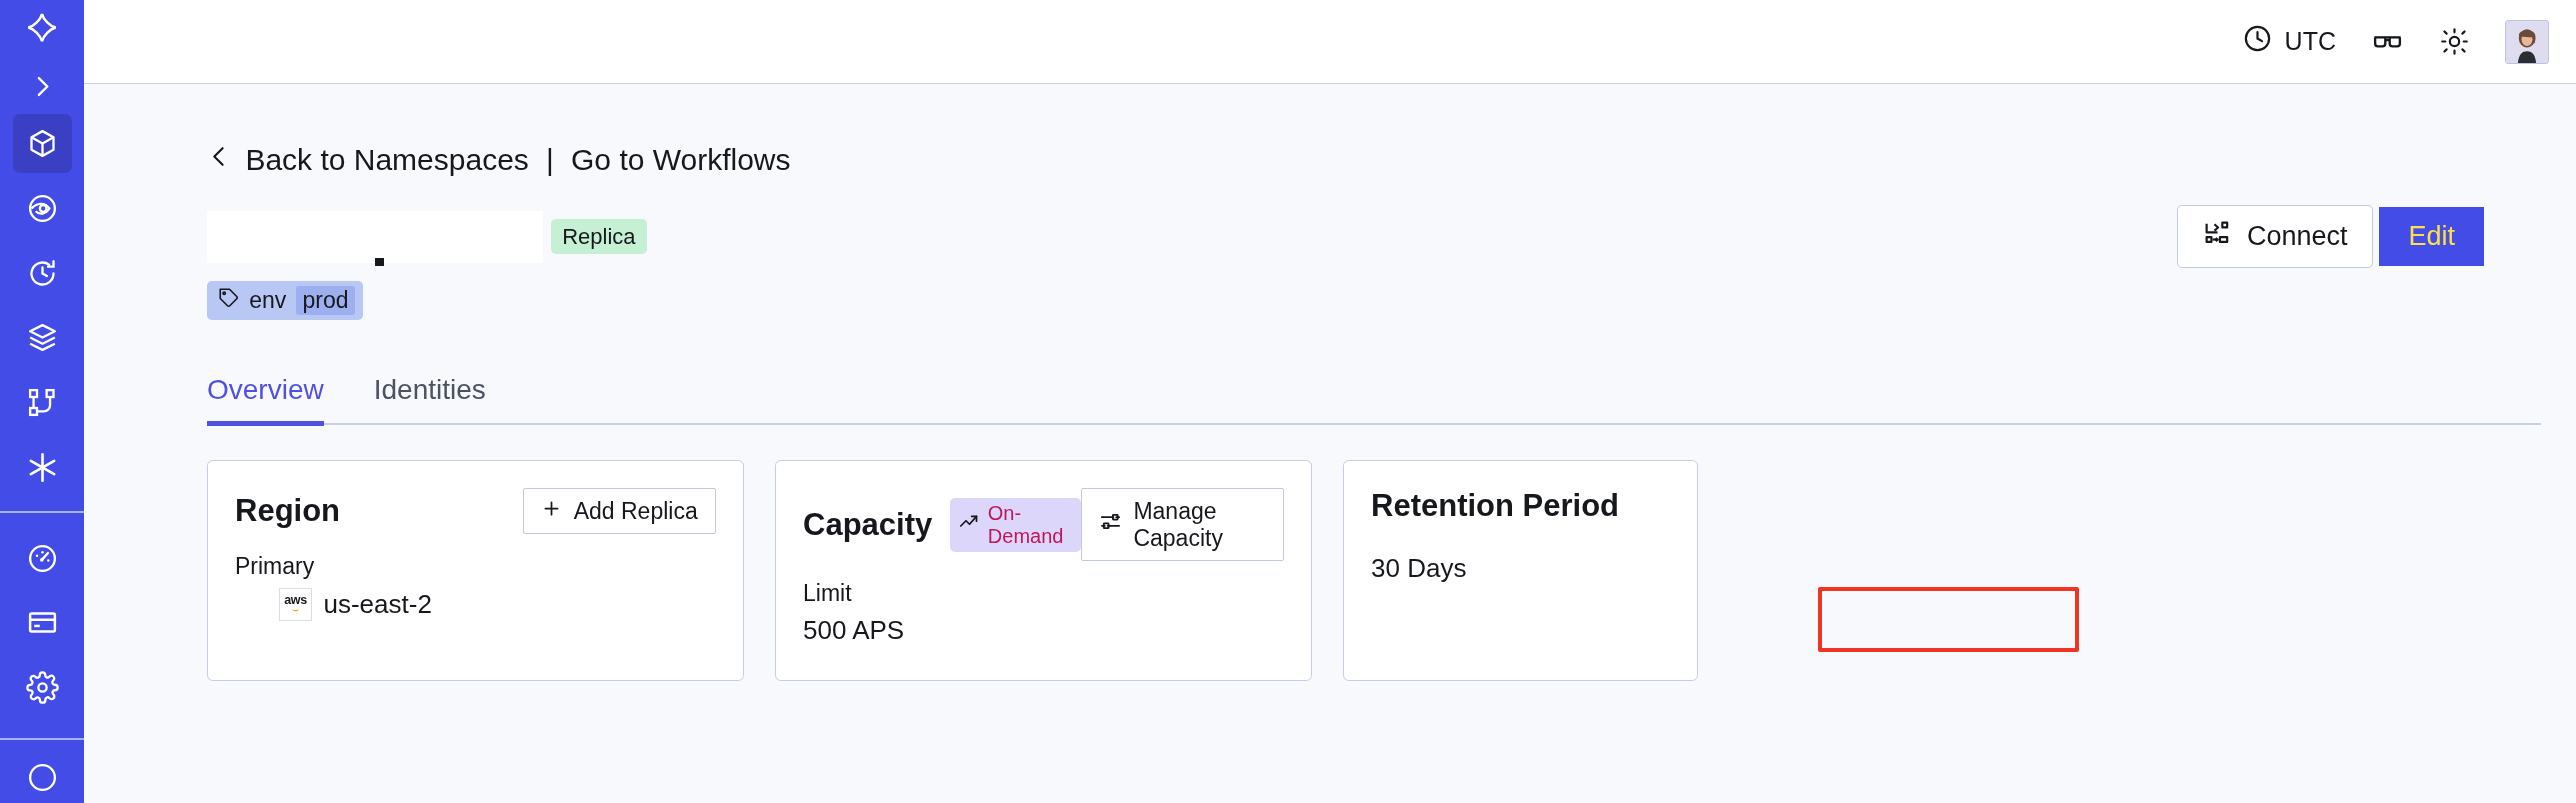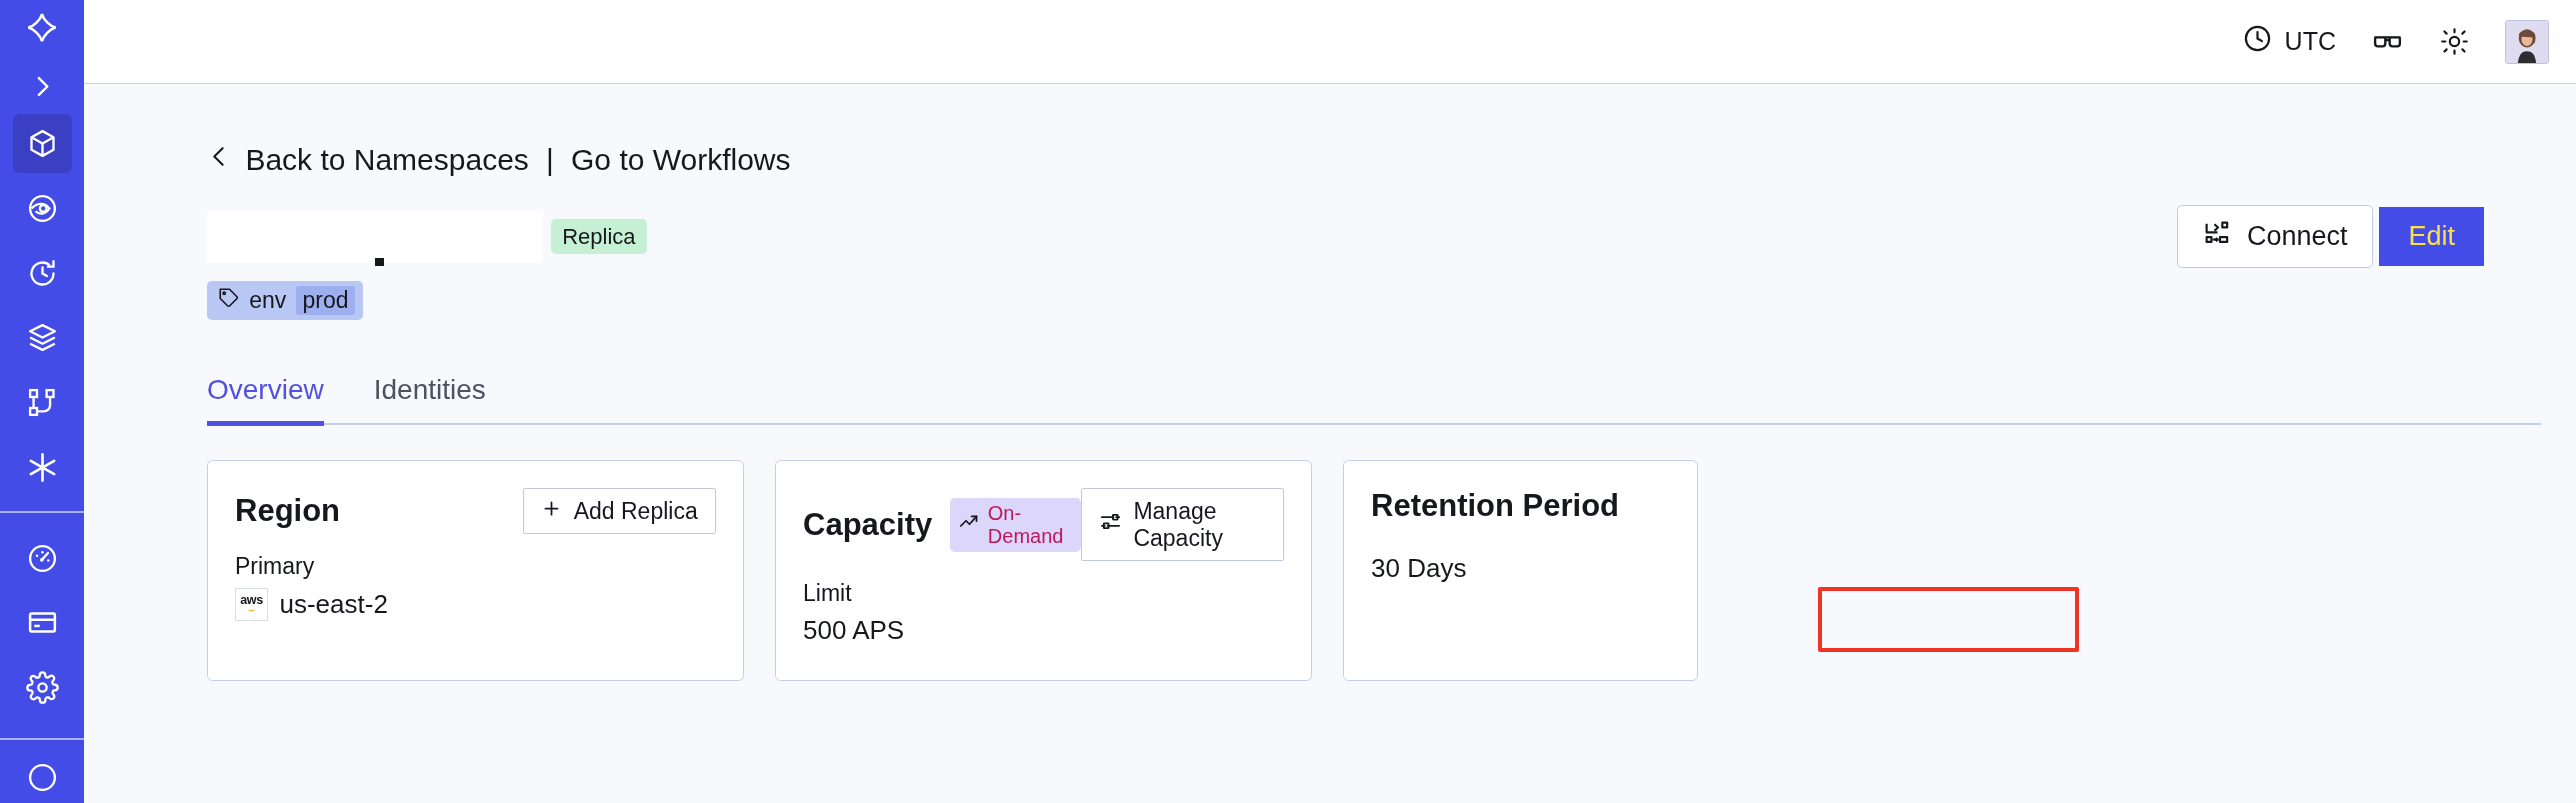--- a/index.html
+++ b/index.html
@@ -160,21 +160,21 @@
   }
   .card-label { font-size: 23px; color: #16181d; padding: 19px 27px 0 27px; }
   .card-value {
     font-size: 26px; color: #16181d; padding: 7.7px 27px 0 27px;
     display: flex; align-items: center; gap: 11.5px;
   }
   .card.retention .card-value { padding-top: 29px; }
   .aws-logo {
     width: 33px; height: 33px; border: 1px solid #d8dde8;
     background: #fff; display: flex; flex-direction: column;
-    align-items: center; justify-content: center; line-height: 1;
+    align-items: center; justify-content: center; line-height: 1; margin-left: 44px;
   }
   .aws-t { font-size: 12.5px; font-weight: 700; color: #16181d; letter-spacing: -0.3px; }
   .aws-s { font-size: 11.5px; color: #f90; margin-top: -1.9px; }
 
   
   .annot {
     position: absolute; border: 4.8px solid #ef3424;
     pointer-events: none; border-radius: 1.9px;
   }
 </style>

